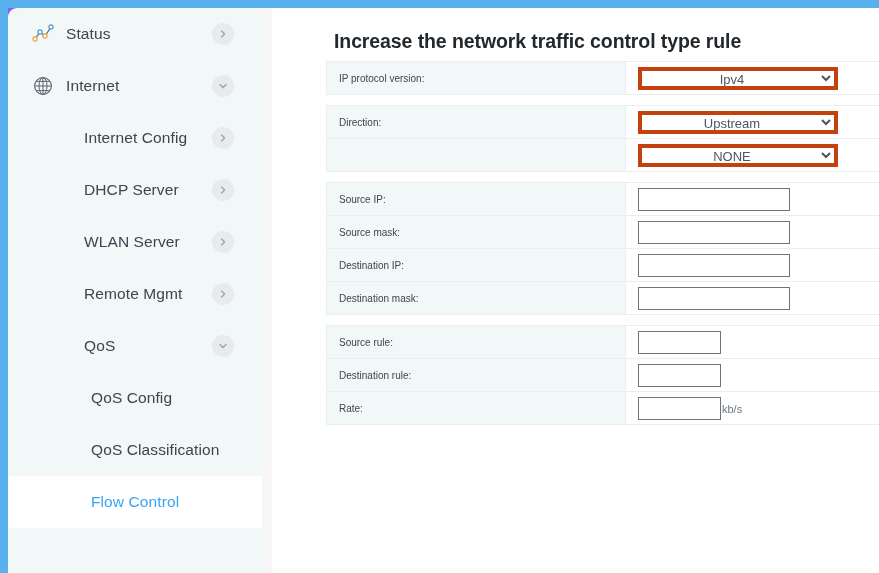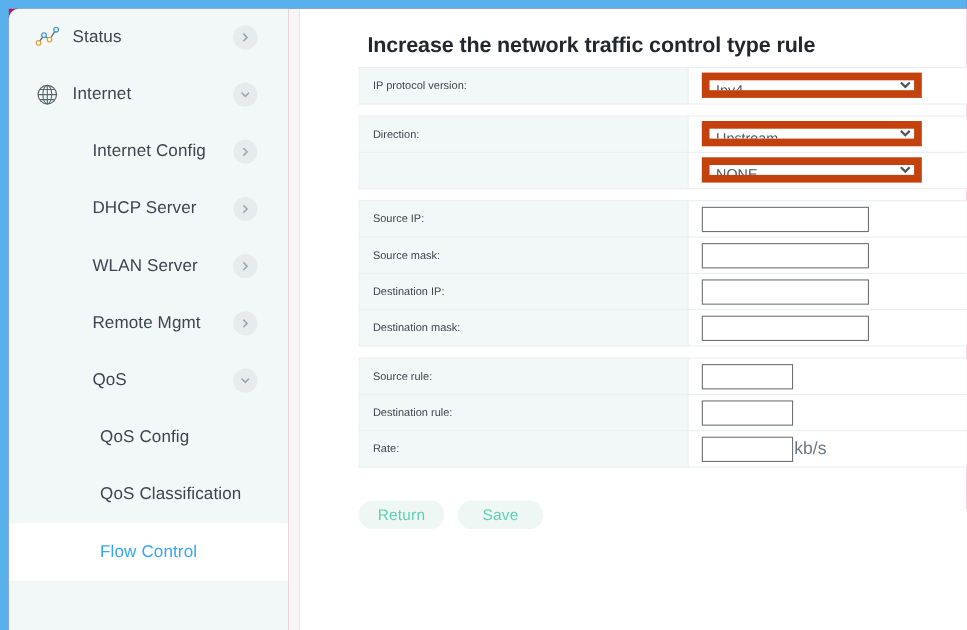--- a/index.html
+++ b/index.html
@@ -12,21 +12,21 @@
     overflow: hidden;
     background: #ffffff;
     font-family: "Liberation Sans", sans-serif;
     -webkit-font-smoothing: antialiased;
   }
   #app {
     position: relative;
     width: 879px;
     height: 573px;
     box-sizing: border-box;
-    background: #be185d;
+    background: #8b5cf6;
   }
 
   
   .frame-top {
     position: absolute;
     left: 0; top: 0;
     width: 879px; height: 8px;
     background: #58b1ec;
   }
   .frame-left {
@@ -152,40 +152,41 @@
     white-space: nowrap;
   }
 
   select.form-select {
     width: 200px;
     height: 23px;
     font-family: "Liberation Sans", sans-serif;
     font-size: 13px;
     color: #4c5560;
     background: #ffffff;
-    border: 7px solid #c2410c;
+    border: 4px solid #c2410c;
     border-radius: 0;
     padding: 0 2px;
     box-sizing: border-box;
+    text-align: center;
   }
   input.form-input {
     height: 23px;
     font-family: "Liberation Sans", sans-serif;
     font-size: 13px;
     color: #3c4550;
     background: #ffffff;
     border: 1px solid #6f7276;
     border-radius: 0;
     padding: 0 3px;
     box-sizing: border-box;
   }
   input.wide  { width: 152px; }
   input.narrow{ width: 83px; }
   .unit {
-    font-size: 16px;
+    font-size: 11px;
     color: #6b7880;
     margin-left: 1px;
   }
 
   
   .button-bar {
     margin-left: 54px;
     margin-top: 30px;
     display: flex;
     gap: 12px;
@@ -353,19 +354,15 @@
               <td class="label-cell">Destination rule:</td>
               <td class="value-cell"><input type="text" class="form-input narrow" value="" style=""></td>
             </tr>
             <tr>
               <td class="label-cell">Rate:</td>
               <td class="value-cell"><input type="text" class="form-input narrow" value="" style=""><span class="unit">kb/s</span></td>
             </tr>
           </tbody>
         </table>
       </div>
-    <div class="button-bar" id="button-bar">
-        <button class="pill-button">Return</button>
-        <button class="pill-button">Save</button>
-      </div>
   </main>
 
 </div>
 
 </body></html>

